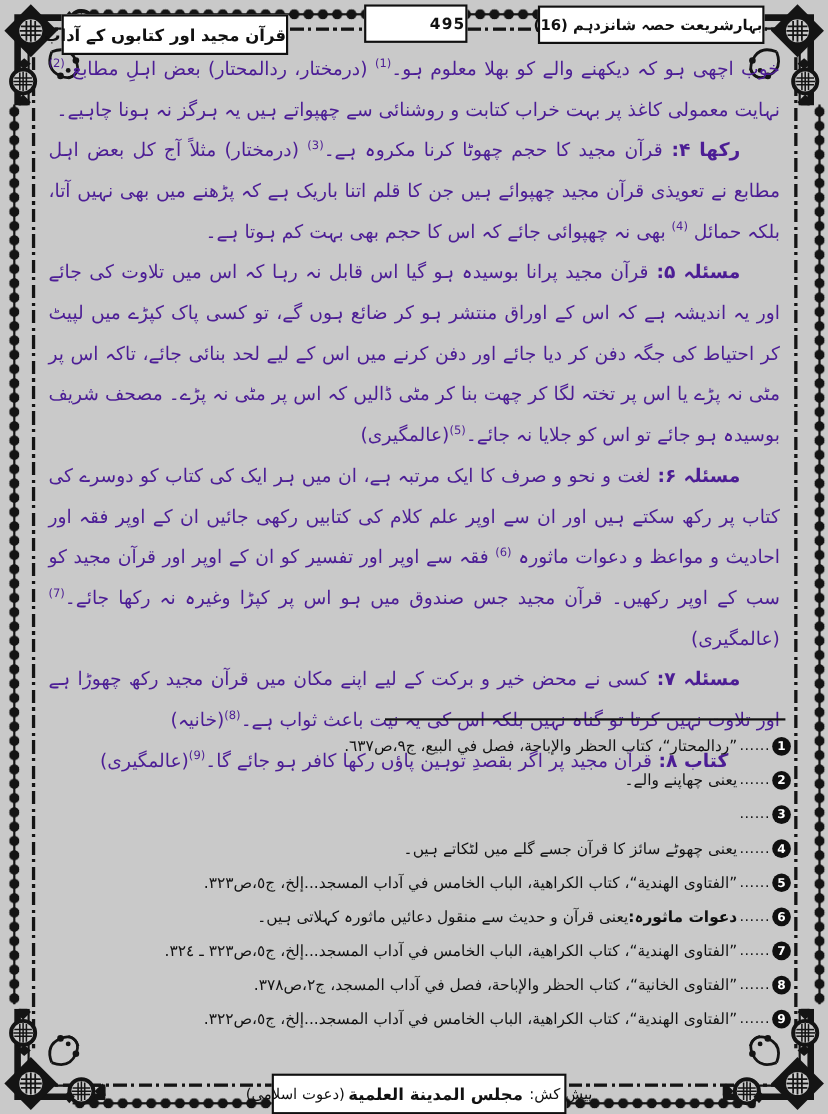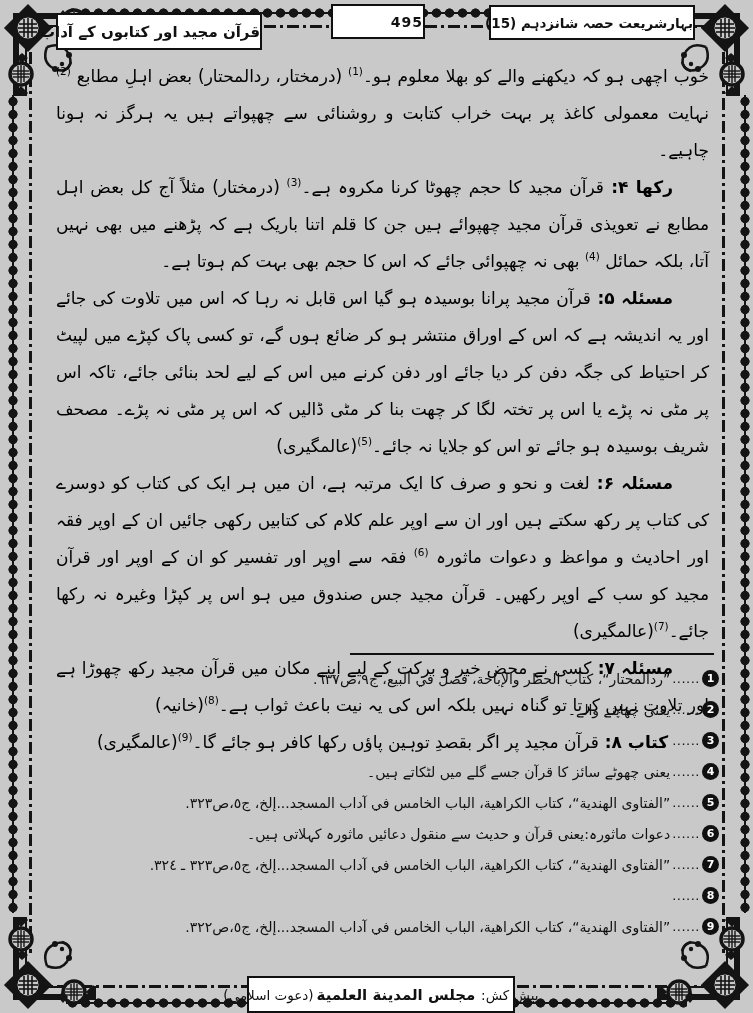--- a/index.html
+++ b/index.html
@@ -47,44 +47,44 @@
   .hdr-box{
     position:absolute;background:#fff;border:2px solid #101010;
     display:flex;align-items:center;
     font-weight:bold;white-space:nowrap;z-index:5;direction:rtl;
   }
   .box-chapter{left:56px;top:13px;width:202px;height:33px;font-size:15px;}
   .box-page{left:331px;top:4px;width:90px;height:31px;font-size:14px;letter-spacing:1px;font-family:"DejaVu Sans",sans-serif;}
   .box-book{left:489px;top:5px;width:202px;height:31px;font-size:13.5px;}
   
   .body-text{
-    position:absolute;right:44px;left:44px;top:58px;
+    position:absolute;right:44px;left:44px;top:45px;
     direction:rtl;text-align:justify;text-align-last:right;
-    font-size:17px;line-height:37px;color:#000000;z-index:2;margin-left:12px;
+    font-size:17px;line-height:37px;color:#4c1d95;z-index:2;
   }
   .para{margin:0;}
   .para.indent{text-indent:36px;}
   .para:last-child{text-align:center;text-align-last:center;text-indent:0;}
   .mlabel{font-weight:bold;}
   .sup{font-size:10.5px;vertical-align:super;direction:ltr;unicode-bidi:isolate;line-height:0;}
   
   .fnsep{position:absolute;top:653px;right:39px;width:364px;border-top:2.5px solid #101010;z-index:2;}
   .footnotes{position:absolute;top:663px;right:34px;left:38px;direction:rtl;z-index:2;}
   .fnrow{
     display:flex;align-items:center;justify-content:flex-start;
     height:31px;font-size:14px;white-space:nowrap;color:#101010;
   }
   .fnbadge{
     flex:0 0 17px;width:17px;height:17px;border-radius:50%;
     background:#101010;color:#fff;font-size:11px;font-weight:bold;
     display:inline-flex;align-items:center;justify-content:center;
     direction:ltr;line-height:1;
   }
   .fndots{margin:0 2px;letter-spacing:0.5px;font-size:13px;}
-  .fnlead{font-weight:normal;}
+  .fnlead{font-weight:bold;}
   
   .footer-box{
     position:absolute;left:247px;top:976px;width:264px;height:33px;
     background:#fff;border:2px solid #101010;z-index:5;
     display:flex;align-items:center;justify-content:center;
     direction:rtl;font-size:13.5px;white-space:nowrap;
   }
   .footer-name{font-weight:bold;margin:0 3px;font-size:15px;}
 </style>
 </head>
@@ -95,21 +95,21 @@
   <div class="h-beads top-beads"></div>
   <div class="h-dash top-dash"></div>
   <div class="h-dash bottom-dash"></div>
   <div class="h-beads bottom-beads"></div>
   <div class="v-beads left-beads"></div>
   <div class="v-dash left-dash"></div>
   <div class="v-dash right-dash"></div>
   <div class="v-beads right-beads"></div>
 
   <div class="hdr-box box-book">
-    <span>بہارشریعت حصہ شانزدہم (15)</span>
+    <span>بہارشریعت حصہ شانزدہم (16)</span>
   </div>
   <div class="hdr-box box-page">
     <span>495</span>
   </div>
   <div class="hdr-box box-chapter">
     <span>قرآن مجید اور کتابوں کے آداب</span>
   </div>
 
   <div class="body-text">
       <p class="para"><span>خوب اچھی ہو کہ دیکھنے والے کو بھلا معلوم ہو۔</span><span class="sup">(1)</span><span> (درمختار، ردالمحتار) بعض اہلِ مطابع </span><span class="sup">(2)</span><span> نہایت معمولی کاغذ پر بہت خراب کتابت و روشنائی سے چھپواتے ہیں یہ ہرگز نہ ہونا چاہیے۔</span></p>
@@ -153,20 +153,21 @@
         <span class="fntext"> یعنی قرآن و حدیث سے منقول دعائیں ماثورہ کہلاتی ہیں۔</span>
       </div>
       <div class="fnrow">
         <span class="fnbadge">7</span>
         <span class="fndots">......</span>
         <span class="fntext">”الفتاوى الهندية“، كتاب الكراهية، الباب الخامس في آداب المسجد...إلخ، ج٥،ص٣٢٣ ـ ٣٢٤.</span>
       </div>
       <div class="fnrow">
         <span class="fnbadge">8</span>
         <span class="fndots">......</span>
+        <span class="fntext">”الفتاوى الخانية“، كتاب الحظر والإباحة، فصل في آداب المسجد، ج٢،ص٣٧٨.</span>
       </div>
       <div class="fnrow">
         <span class="fnbadge">9</span>
         <span class="fndots">......</span>
         <span class="fntext">”الفتاوى الهندية“، كتاب الكراهية، الباب الخامس في آداب المسجد...إلخ، ج٥،ص٣٢٢.</span>
       </div>
     </div>
 
   <div class="footer-box">
     <span>پیش کش:</span> 

